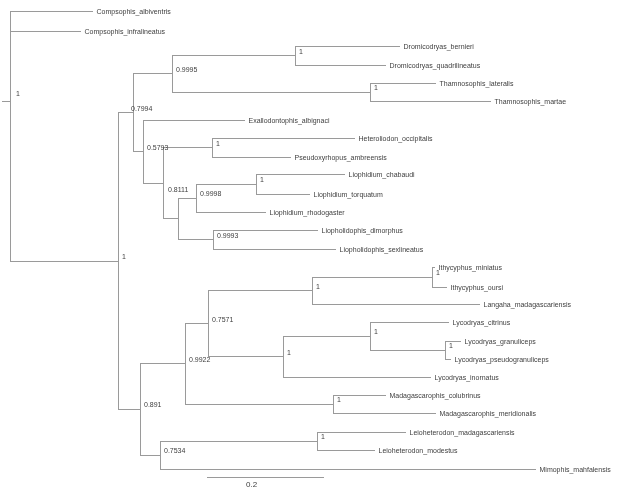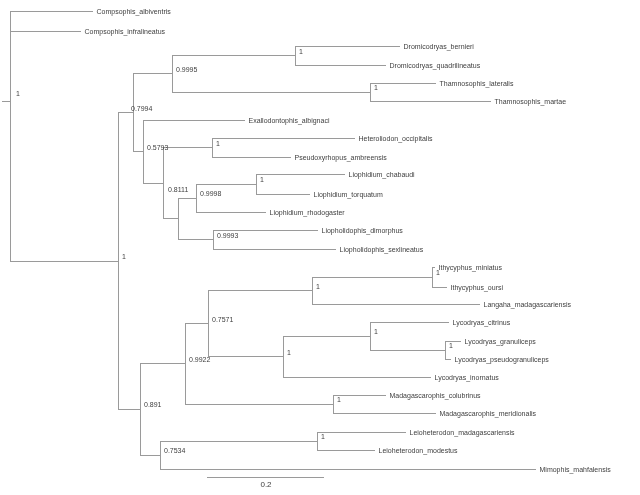--- a/index.html
+++ b/index.html
@@ -5,21 +5,21 @@
   html,body{margin:0;padding:0;background:#ffffff;}
   .figure{
     position:relative;
     width:640px;height:495px;
     background:#ffffff;
     overflow:hidden;
     font-family:"Liberation Sans", sans-serif;
   }
   .figure svg{position:absolute;left:0;top:0;}
   .scale-bar{position:absolute;height:1px;background:#9a9a9a;}
-  .scale-label{position:absolute;font-size:8px;color:#404040;text-align:center;width:40px;}
+  .scale-label{position:absolute;font-size:8px;color:#404040;text-align:left;width:40px;}
 </style>
 </head>
 <body>
 
 <div class="figure">
   <svg id="tree-svg" width="640" height="495" viewBox="0 0 640 495">
       <line x1="2" y1="101.00520833333333" x2="10" y2="101.00520833333333" stroke="#9a9a9a" stroke-width="1" shape-rendering="crispEdges"></line>
       <line x1="10" y1="11" x2="10" y2="261.015625" stroke="#9a9a9a" stroke-width="1" shape-rendering="crispEdges"></line>
       <line x1="10" y1="11" x2="93" y2="11" stroke="#9a9a9a" stroke-width="1" shape-rendering="crispEdges"></line>
       <line x1="10" y1="31" x2="81" y2="31" stroke="#9a9a9a" stroke-width="1" shape-rendering="crispEdges"></line>

